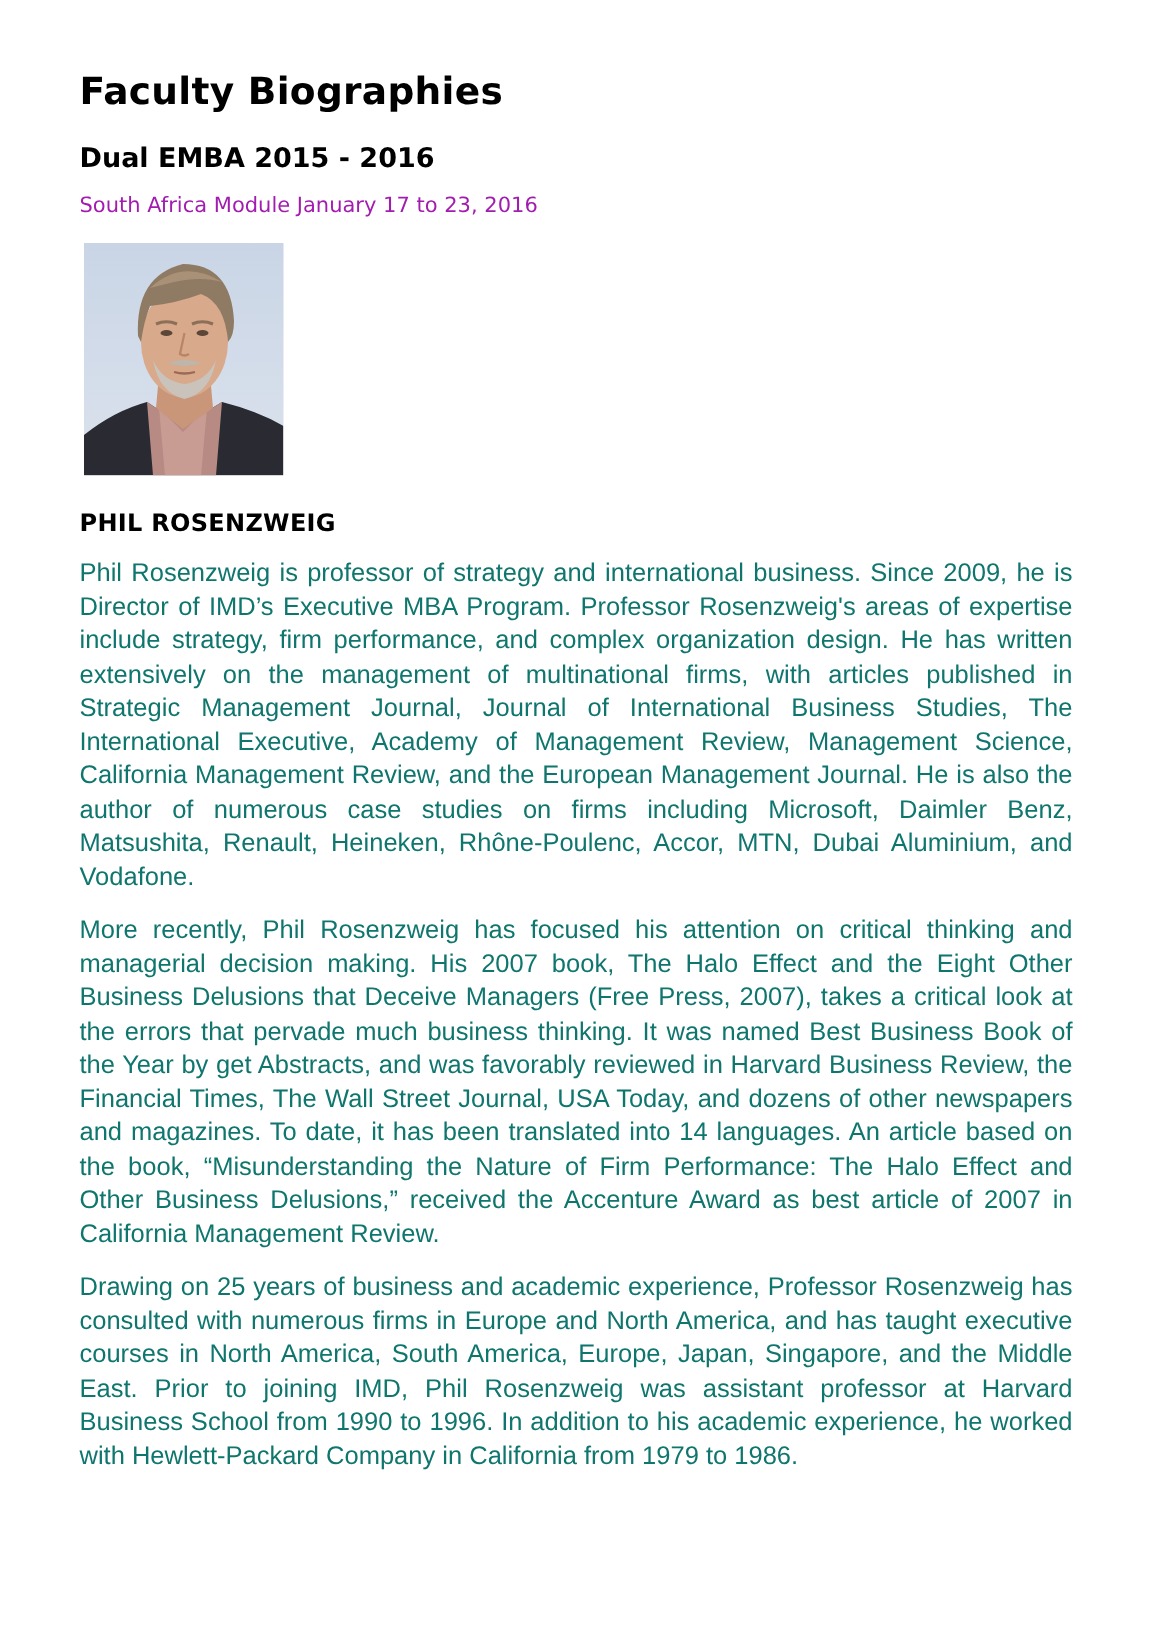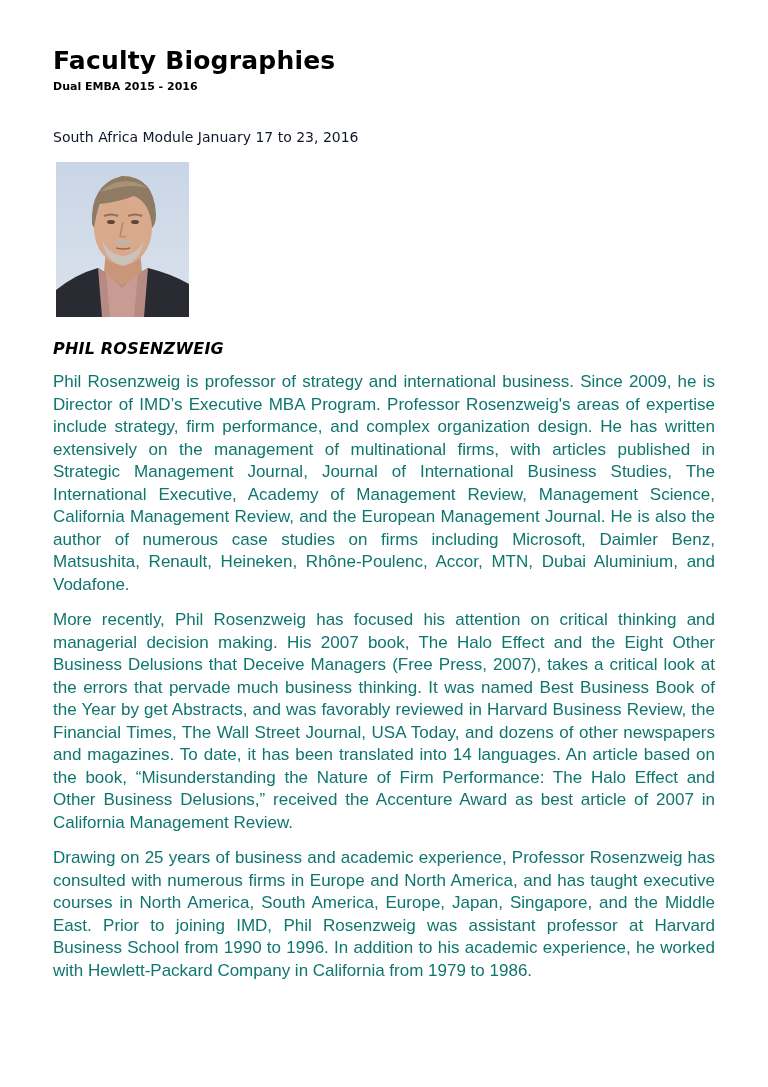--- a/index.html
+++ b/index.html
@@ -27,36 +27,36 @@
       left: 0;
       margin: 0;
       font-size: 25px;
       font-weight: bold;
       letter-spacing: 0.2px;
       color: #000000;
       white-space: nowrap;
     }
     .subtitle {
       position: absolute;
-      top: 80px;
+      top: 95px;
       left: 0;
       margin: 0;
-      font-size: 11px;
+      font-size: 18px;
       font-weight: bold;
       color: #000;
       white-space: nowrap;
       text-align: center;
     }
     .module {
       position: absolute;
       top: 129px;
       left: 0;
       margin: 0;
       font-size: 14px;
-      color: #0f172a;
+      color: #a21caf;
       white-space: nowrap;
     }
     .photo {
       position: absolute;
       top: 162px;
       left: 3px;
       width: 133px;
       height: 155px;
       overflow: hidden;
       background: linear-gradient(180deg, #c9d5e6 0%, #d4ddea 60%, #dbe2ec 100%);
@@ -65,21 +65,20 @@
     .name {
       position: absolute;
       top: 339px;
       left: 0;
       margin: 0;
       font-size: 16px;
       font-weight: bold;
       color: #000;
       white-space: nowrap;
       letter-spacing: 0.2px;
-      font-style: italic;
     }
     .bio {
       position: absolute;
       top: 371px;
       left: 0;
       width: 662px;
     }
     .bio p {
       margin: 0 0 13px 0;
       font-family: "Liberation Sans", "DejaVu Sans", sans-serif;

